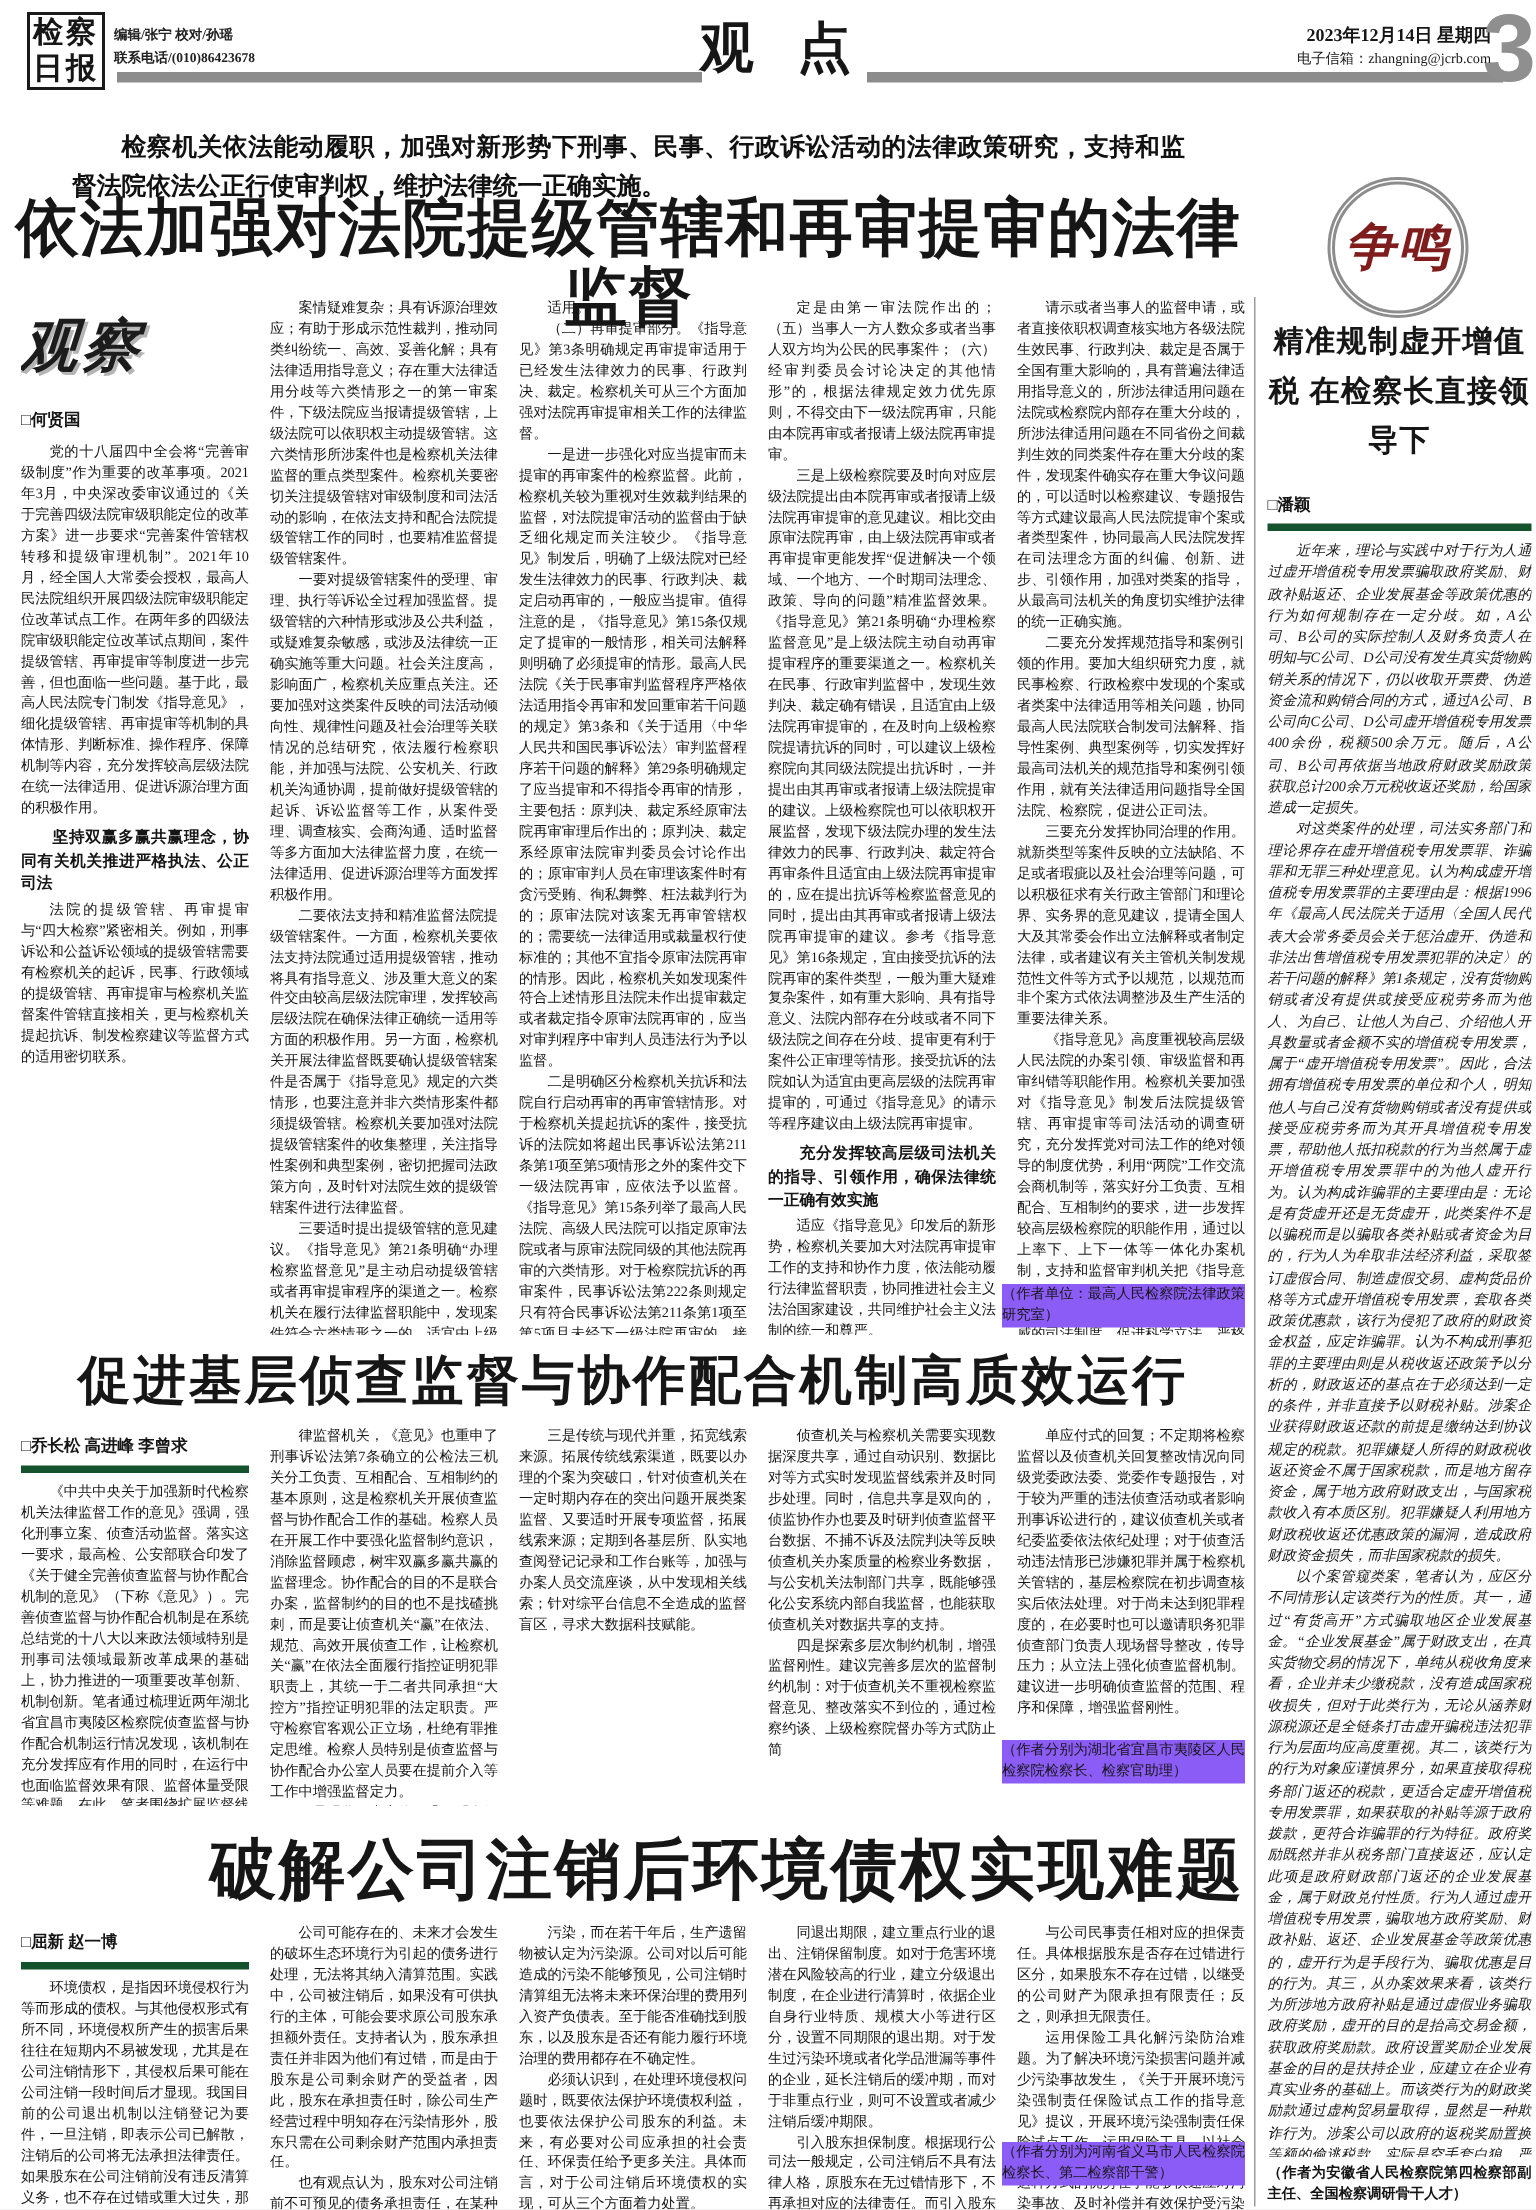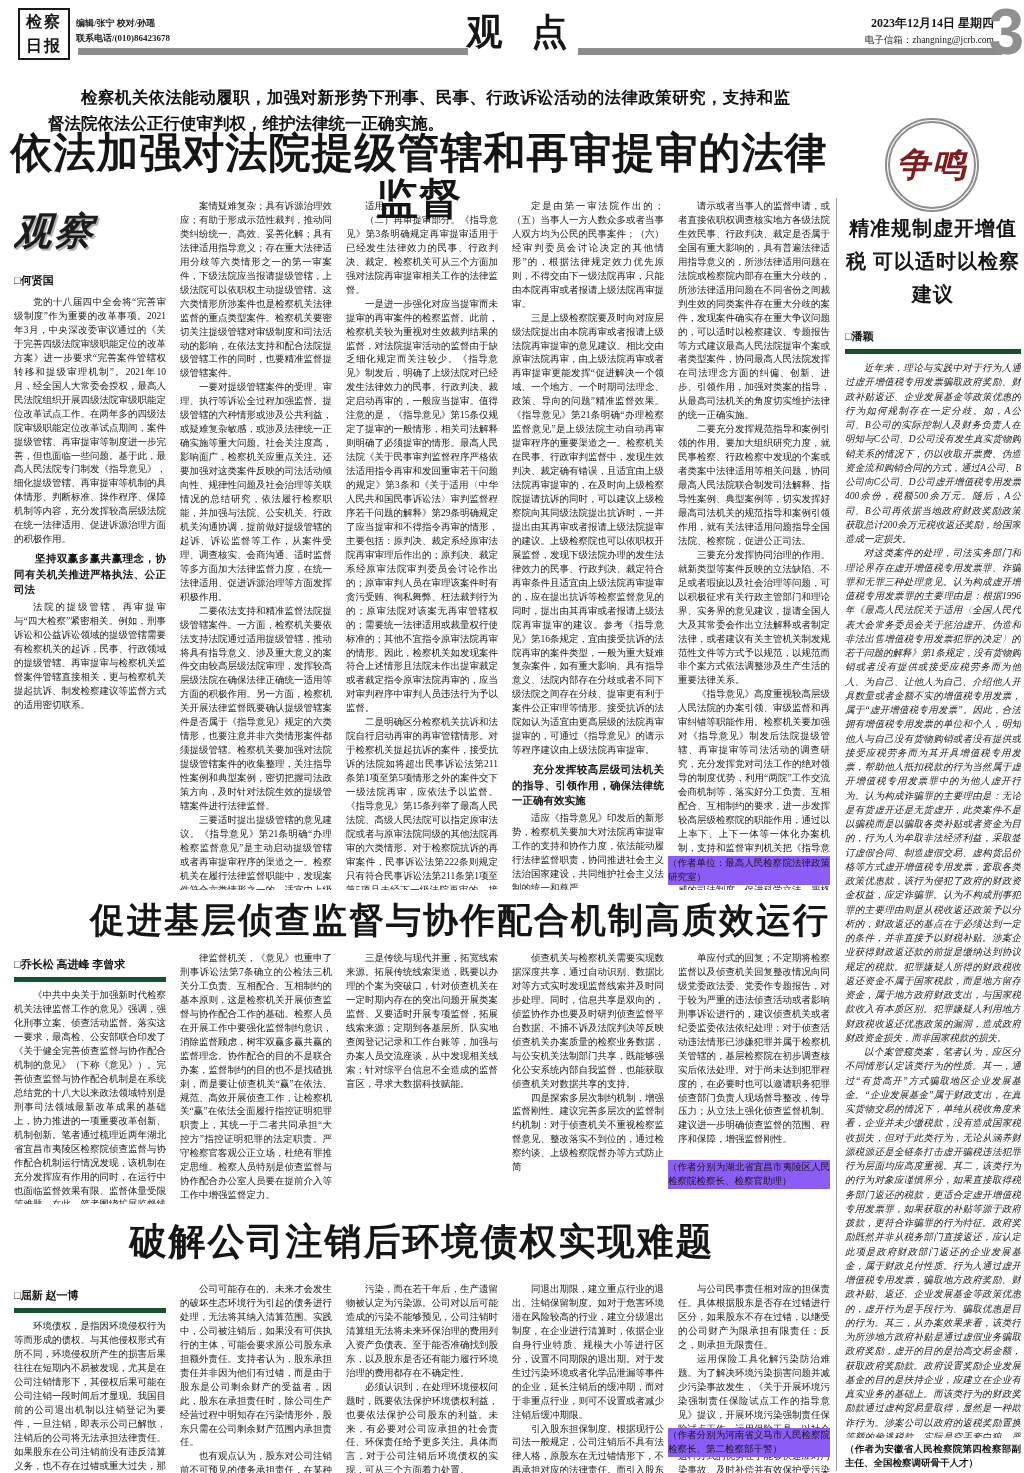--- a/index.html
+++ b/index.html
@@ -2,21 +2,21 @@
 <html><head>
 <meta charset="utf-8">
 <style>
   html,body{margin:0;padding:0;background:#e8e8e8;}
   #page{position:relative;width:1024px;height:1473px;background:#ffffff;overflow:hidden;
         font-family:"Liberation Serif","DejaVu Serif",serif;color:#161616;margin:0 auto;}
   
   #hdr{position:absolute;left:0;top:0;width:1024px;height:70px;}
   .masthead{position:absolute;left:18px;top:8px;width:48px;height:48px;border:2px solid #1a1a1a;
             display:grid;grid-template-rows:1fr 1fr;align-items:center;justify-items:center;
-            font-weight:900;font-size:16px;line-height:1;letter-spacing:2px;}
+            font-weight:900;font-size:20px;line-height:1;letter-spacing:2px;}
   .hdr-info{position:absolute;left:76px;top:16px;font-size:9px;font-weight:700;line-height:1.7;color:#222;}
   .bar{position:absolute;top:48px;height:7px;background:#8c8c8c;}
   .bar.l{left:78px;width:390px;}
   .bar.r{left:578px;width:424px;}
   .sect{position:absolute;left:462px;top:8px;width:120px;text-align:center;
         font-size:36px;font-weight:900;letter-spacing:10px;}
   .dateblk{position:absolute;right:30px;top:14px;text-align:right;line-height:1.6;}
   .dateblk .d1{font-size:12px;font-weight:700;}
   .dateblk .d2{font-size:9.5px;}
   .pageno{position:absolute;right:0px;top:0px;font-size:64px;line-height:64px;
@@ -42,25 +42,25 @@
   #zm-logo{position:absolute;left:852px;top:118px;width:160px;height:86px;}
   .zm-circle{width:84px;height:84px;border-radius:50%;border:5px double #8d8d8d;margin:0 auto;
         display:flex;align-items:center;justify-content:center;
         font-size:34px;font-weight:900;font-style:italic;color:#7f1d1d;letter-spacing:2px;}
   #sidebar{position:absolute;left:845px;top:212px;width:176px;height:1258px;display:flex;flex-direction:column;}
   .sb-title{font-size:20px;font-weight:900;text-align:center;line-height:1.65;letter-spacing:1px;margin-bottom:14px;}
   .sb-body{flex:1;overflow:hidden;font-size:9.5px;line-height:1.5;}
   .sb-body .para{font-style:italic;}
   .sb-attr{font-size:9.5px;font-weight:700;line-height:1.5;padding-top:4px;text-align:justify;}
   
-  .mid-headline{position:absolute;left:14px;top:897px;width:816px;text-align:right;
+  .mid-headline{position:absolute;left:14px;top:897px;width:816px;text-align:center;
         font-size:35px;font-weight:900;letter-spacing:2px;}
   #mid-grid{position:absolute;left:14px;top:952px;width:816px;height:252px;}
-  .bot-headline{position:absolute;left:14px;top:1217px;width:816px;text-align:center;
-        font-size:37px;font-weight:900;letter-spacing:2px;}
+  .bot-headline{position:absolute;left:14px;top:1217px;width:816px;text-align:right;
+        font-size:44px;font-weight:900;letter-spacing:2px;}
   #bot-grid{position:absolute;left:14px;top:1283px;width:816px;height:190px;}
 </style>
 </head>
 <body>
 
 <div id="page">
 
   <div id="hdr">
     <div class="masthead">
       <span>检察</span>
@@ -118,21 +118,21 @@
         <p class="para">《指导意见》高度重视较高层级人民法院的办案引领、审级监督和再审纠错等职能作用。检察机关要加强对《指导意见》制发后法院提级管辖、再审提审等司法活动的调查研究，充分发挥党对司法工作的绝对领导的制度优势，利用“两院”工作交流会商机制等，落实好分工负责、互相配合、互相制约的要求，进一步发挥较高层级检察院的职能作用，通过以上率下、上下一体等一体化办案机制，支持和监督审判机关把《指导意见》的要求落实好，共同强化协作配合，统一法律适用，建立公正高效权威的司法制度，促进科学立法、严格执法、公正司法、全民守法，在法治轨道上全面建设社会主义法治国家。</p>
       </div>
   </div>
   <div class="abs-attr" style="left:668px;top:856px;width:162px;">（作者单位：最高人民检察院法律政策研究室）</div>
 
   <div id="divider"></div>
   <div id="zm-logo">
     <div class="zm-circle">争鸣</div>
   </div>
   <div id="sidebar">
-    <div class="sb-title">精准规制虚开增值税 可以适时以检察建议</div>
+    <div class="sb-title">精准规制虚开增值税 在检察长直接领导下</div>
     <div class="byline rule">□潘颖</div>
     <div class="sb-body">
         <p class="para">近年来，理论与实践中对于行为人通过虚开增值税专用发票骗取政府奖励、财政补贴返还、企业发展基金等政策优惠的行为如何规制存在一定分歧。如，A公司、B公司的实际控制人及财务负责人在明知与C公司、D公司没有发生真实货物购销关系的情况下，仍以收取开票费、伪造资金流和购销合同的方式，通过A公司、B公司向C公司、D公司虚开增值税专用发票400余份，税额500余万元。随后，A公司、B公司再依据当地政府财政奖励政策获取总计200余万元税收返还奖励，给国家造成一定损失。</p>
         <p class="para">对这类案件的处理，司法实务部门和理论界存在虚开增值税专用发票罪、诈骗罪和无罪三种处理意见。认为构成虚开增值税专用发票罪的主要理由是：根据1996年《最高人民法院关于适用〈全国人民代表大会常务委员会关于惩治虚开、伪造和非法出售增值税专用发票犯罪的决定〉的若干问题的解释》第1条规定，没有货物购销或者没有提供或接受应税劳务而为他人、为自己、让他人为自己、介绍他人开具数量或者金额不实的增值税专用发票，属于“虚开增值税专用发票”。因此，合法拥有增值税专用发票的单位和个人，明知他人与自己没有货物购销或者没有提供或接受应税劳务而为其开具增值税专用发票，帮助他人抵扣税款的行为当然属于虚开增值税专用发票罪中的为他人虚开行为。认为构成诈骗罪的主要理由是：无论是有货虚开还是无货虚开，此类案件不是以骗税而是以骗取各类补贴或者资金为目的，行为人为牟取非法经济利益，采取签订虚假合同、制造虚假交易、虚构货品价格等方式虚开增值税专用发票，套取各类政策优惠款，该行为侵犯了政府的财政资金权益，应定诈骗罪。认为不构成刑事犯罪的主要理由则是从税收返还政策予以分析的，财政返还的基点在于必须达到一定的条件，并非直接予以财税补贴。涉案企业获得财政返还款的前提是缴纳达到协议规定的税款。犯罪嫌疑人所得的财政税收返还资金不属于国家税款，而是地方留存资金，属于地方政府财政支出，与国家税款收入有本质区别。犯罪嫌疑人利用地方财政税收返还优惠政策的漏洞，造成政府财政资金损失，而非国家税款的损失。</p>
         <p class="para">以个案管窥类案，笔者认为，应区分不同情形认定该类行为的性质。其一，通过“有货高开”方式骗取地区企业发展基金。“企业发展基金”属于财政支出，在真实货物交易的情况下，单纯从税收角度来看，企业并未少缴税款，没有造成国家税收损失，但对于此类行为，无论从涵养财源税源还是全链条打击虚开骗税违法犯罪行为层面均应高度重视。其二，该类行为的行为对象应谨慎界分，如果直接取得税务部门返还的税款，更适合定虚开增值税专用发票罪，如果获取的补贴等源于政府拨款，更符合诈骗罪的行为特征。政府奖励既然并非从税务部门直接返还，应认定此项是政府财政部门返还的企业发展基金，属于财政兑付性质。行为人通过虚开增值税专用发票，骗取地方政府奖励、财政补贴、返还、企业发展基金等政策优惠的，虚开行为是手段行为、骗取优惠是目的行为。其三，从办案效果来看，该类行为所涉地方政府补贴是通过虚假业务骗取政府奖励，虚开的目的是抬高交易金额，获取政府奖励款。政府设置奖励企业发展基金的目的是扶持企业，应建立在企业有真实业务的基础上。而该类行为的财政奖励款通过虚构贸易量取得，显然是一种欺诈行为。涉案公司以政府的返税奖励置换等额的偷逃税款，实际是空手套白狼，严重背离地方政府返税奖励优惠政策的初衷，具有刑罚当罚性。</p>
       </div>
     <div class="sb-attr">（作者为安徽省人民检察院第四检察部副主任、全国检察调研骨干人才）</div>
   </div>
 
   <div class="mid-headline">促进基层侦查监督与协作配合机制高质效运行</div>

